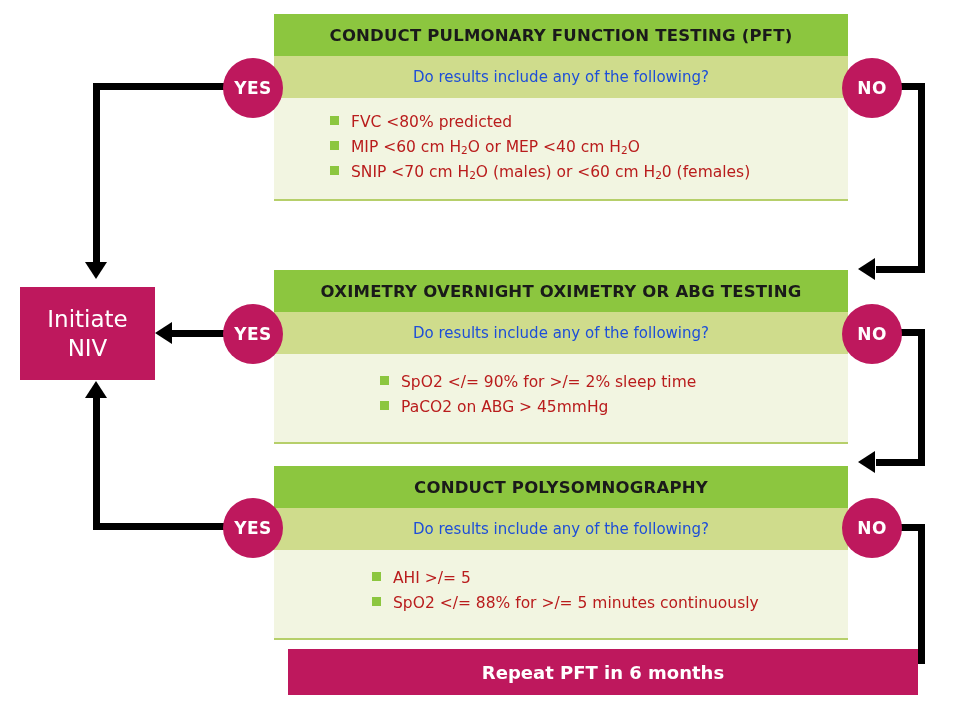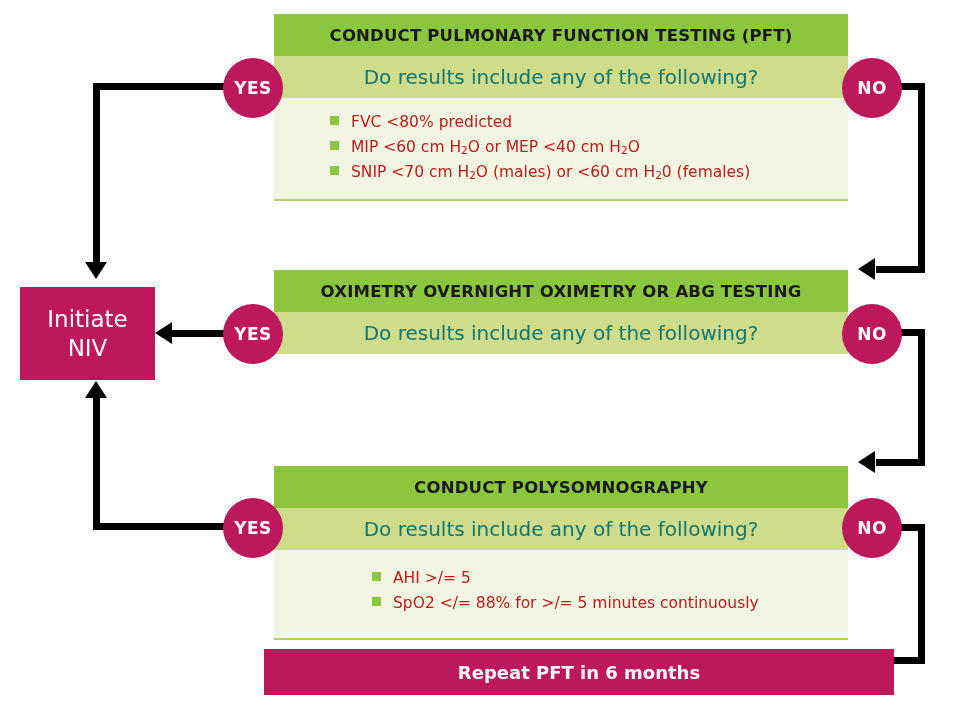--- a/index.html
+++ b/index.html
@@ -32,22 +32,22 @@
     font-size: 16.5px;
     letter-spacing: 0.2px;
     text-align: center;
     display: flex;
     align-items: center;
     justify-content: center;
     height: 42px;
   }
   .card-question {
     background: #cfdc8c;
-    color: #0f766e;
-    font-size: 20px;
+    color: #1d4ed8;
+    font-size: 15px;
     text-align: right;
     display: flex;
     align-items: center;
     justify-content: center;
     height: 42px;
   }
   .card-body {
     background: #f2f5e1;
     border-bottom: 2px solid #b6cf6a;
     padding: 12px 0 14px 0;
@@ -100,21 +100,21 @@
     left: 20px;
     top: 287px;
     width: 135px;
     height: 93px;
     font-size: 23px;
     line-height: 1.25;
     text-align: center;
     flex-direction: column;
   }
   #repeat-pft {
-    left: 264px;
+    left: 288px;
     top: 649px;
     width: 630px;
     height: 46px;
     font-size: 18px;
     font-weight: bold;
   }
 
   
   .ln {
     position: absolute;
@@ -161,20 +161,30 @@
       <div class="bullet-row indent-1">
         <span class="bullet-mark"></span>
         <span class="bullet-text">SNIP &lt;70 cm H<sub>2</sub>O (males) or &lt;60 cm H<sub>2</sub>0 (females)</span>
       </div>
     </div>
   </div>
 
   <div class="card" style="top:270px;">
     <div class="card-header">OXIMETRY OVERNIGHT OXIMETRY OR ABG TESTING</div>
     <div class="card-question">Do results include any of the following?</div>
+    <div class="card-body" style="padding:16px 0 22px 0;">
+      <div class="bullet-row indent-2">
+        <span class="bullet-mark"></span>
+        <span class="bullet-text">SpO2 &lt;/= 90% for &gt;/= 2% sleep time</span>
+      </div>
+      <div class="bullet-row indent-2">
+        <span class="bullet-mark"></span>
+        <span class="bullet-text">PaCO2 on ABG &gt; 45mmHg</span>
+      </div>
+    </div>
   </div>
 
   <div class="card" style="top:466px;">
     <div class="card-header">CONDUCT POLYSOMNOGRAPHY</div>
     <div class="card-question">Do results include any of the following?</div>
     <div class="card-body" style="padding:16px 0 22px 0;">
       <div class="bullet-row indent-3">
         <span class="bullet-mark"></span>
         <span class="bullet-text">AHI &gt;/= 5</span>
       </div>

